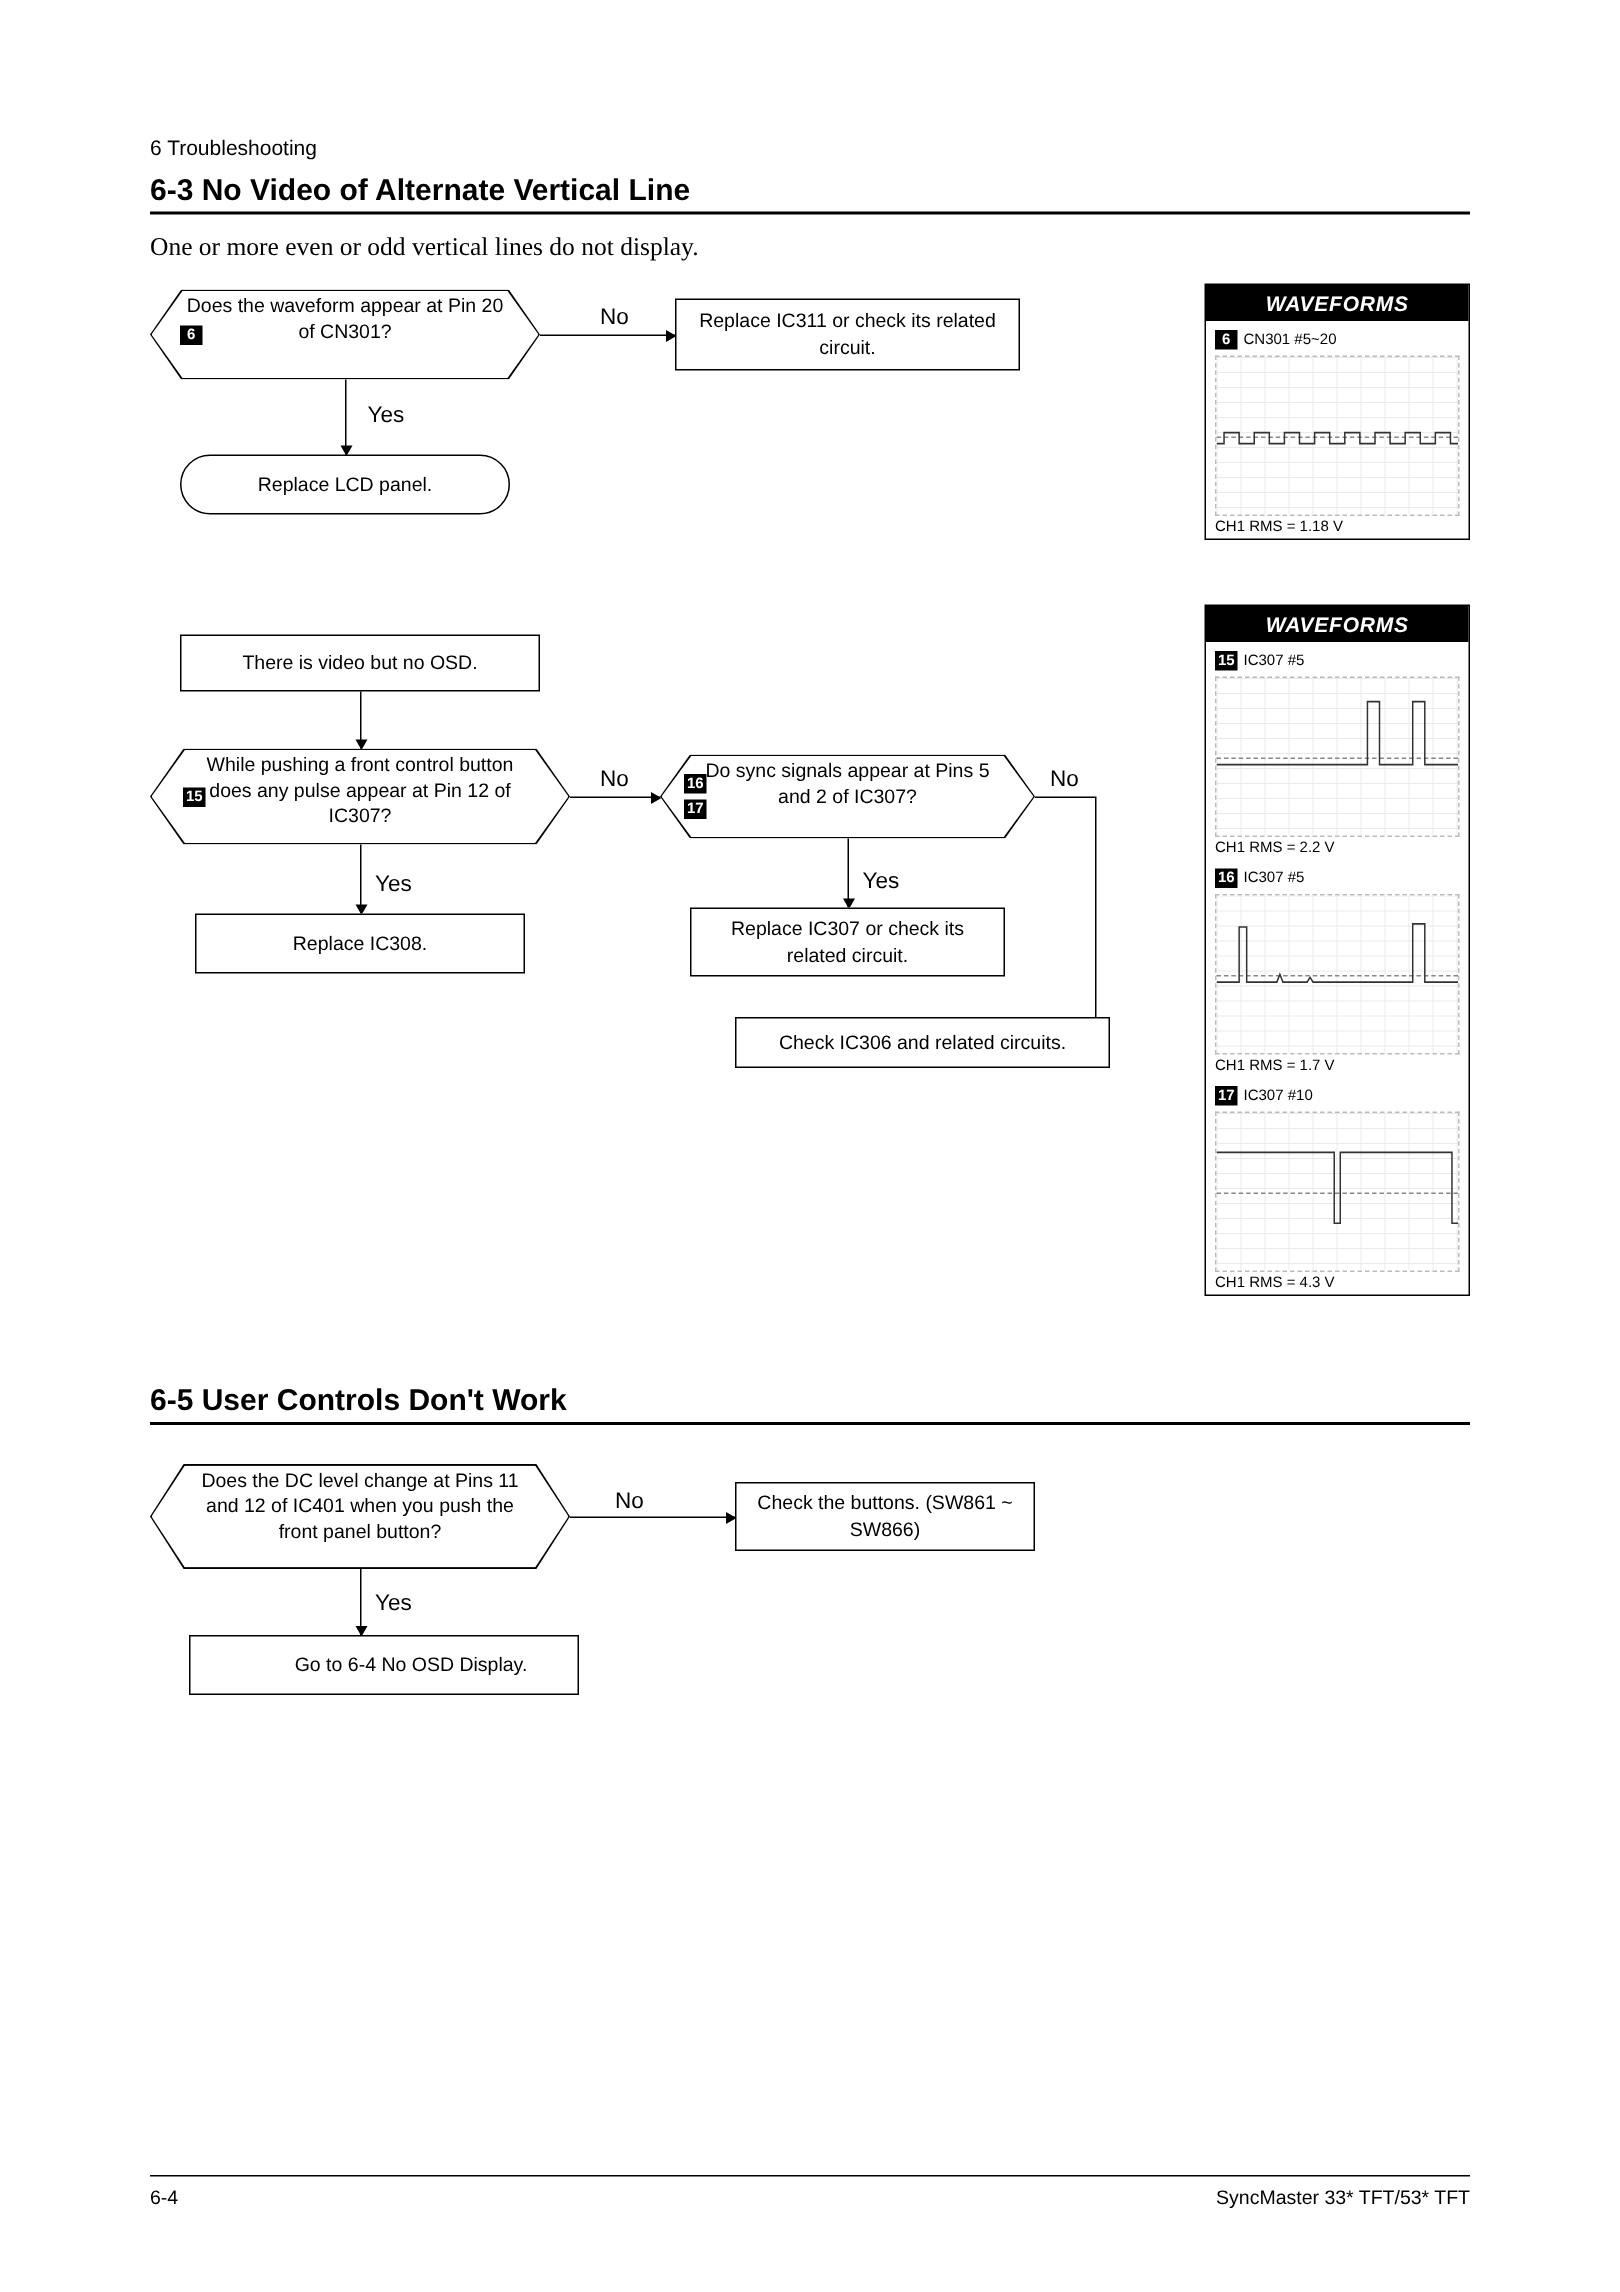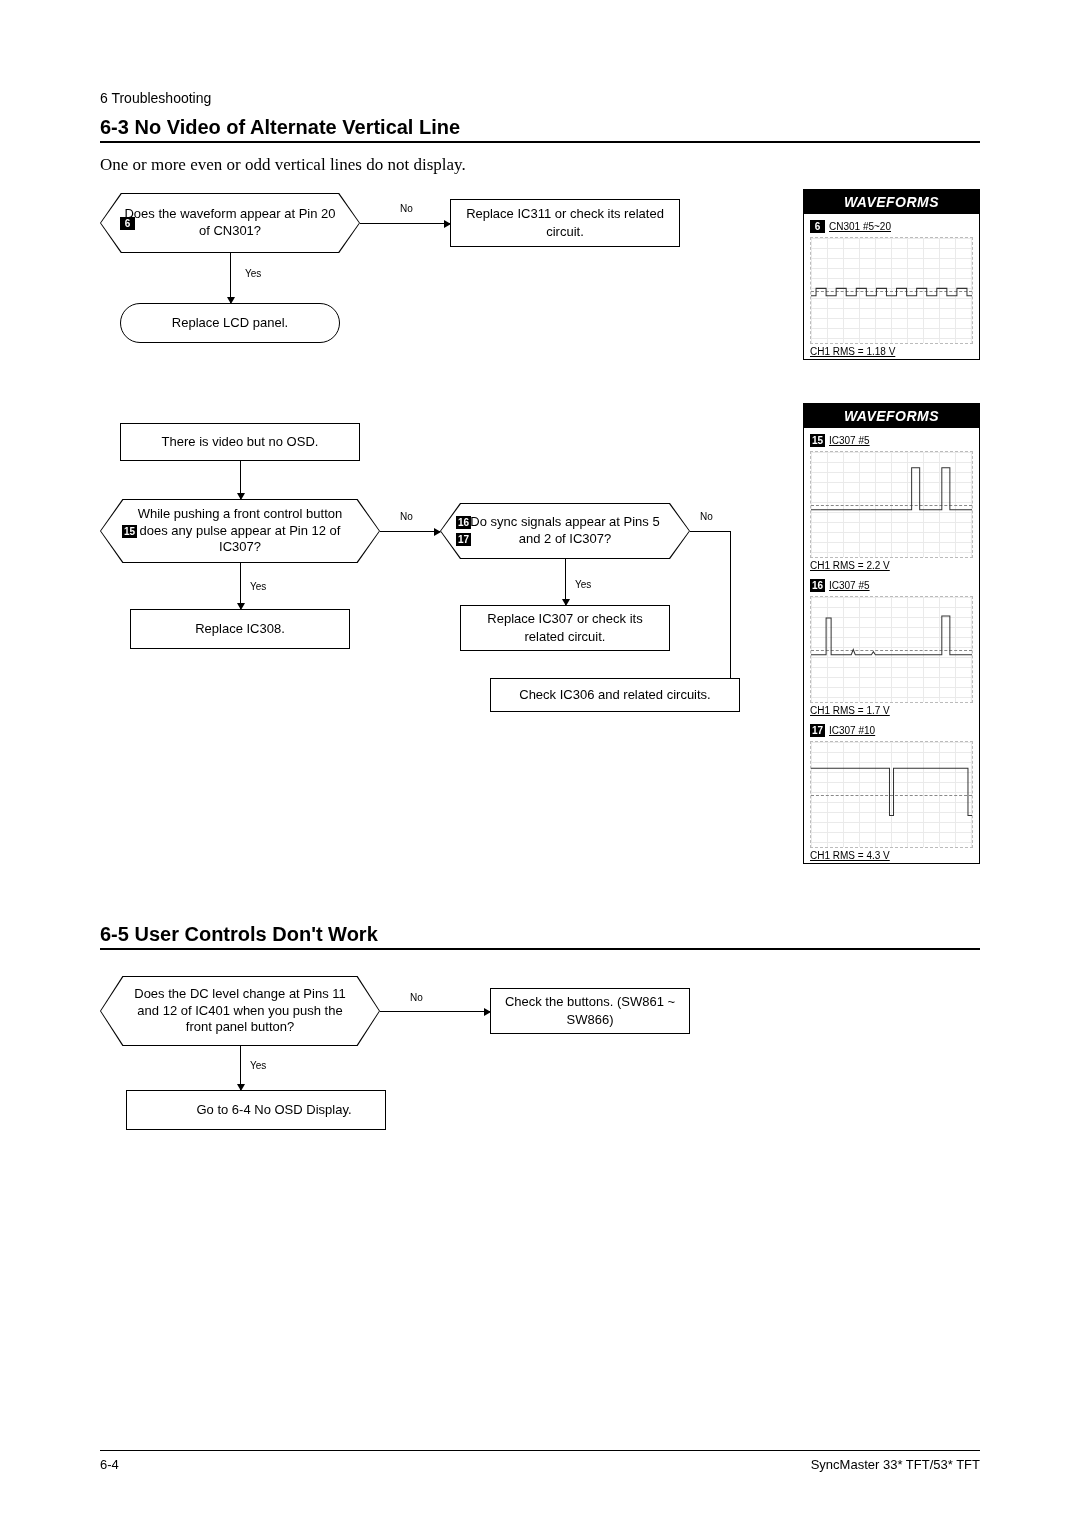--- a/index.html
+++ b/index.html
@@ -48,21 +48,20 @@
 .dec-outer {
   position: absolute;
   background: #000;
   clip-path: polygon(8% 0, 92% 0, 100% 50%, 92% 100%, 8% 100%, 0 50%);
 }
 .dec-inner {
   position: absolute;
   background: #fff;
   clip-path: polygon(8% 0, 92% 0, 100% 50%, 92% 100%, 8% 100%, 0 50%);
   display: flex;
-  align-items: center;
   justify-content: center;
   text-align: center;
   font-size: 13px;
   box-sizing: border-box;
   padding: 2px 22px;
   line-height: 1.3;
 }
 
 .rectbox {
   position: absolute;
@@ -72,21 +71,21 @@
   align-items: center;
   justify-content: center;
   text-align: center;
   font-size: 13px;
   box-sizing: border-box;
   padding: 4px 8px;
   line-height: 1.35;
 }
 .label {
   position: absolute;
-  font-size: 10px;
+  font-size: 15px;
 }
 .num-badge {
   display: inline-flex;
   background: #000;
   color: #fff;
   font-size: 10px;
   font-weight: bold;
   width: 15px;
   height: 13px;
   align-items: center;
@@ -149,21 +148,20 @@
   font-weight: bold;
   font-style: italic;
   font-size: 14px;
   text-align: center;
   padding: 4px 0;
   letter-spacing: .5px;
 }
 .wave-item {
   padding: 6px 6px 2px 6px;
   font-size: 10px;
-  text-decoration: underline;
 }
 .wave-title {
   font-size: 10px;
   margin-bottom: 4px;
 }
 .scope {
   border: 1px dashed #bbb;
   height: 105px;
   position: relative;
   margin-bottom: 2px;

